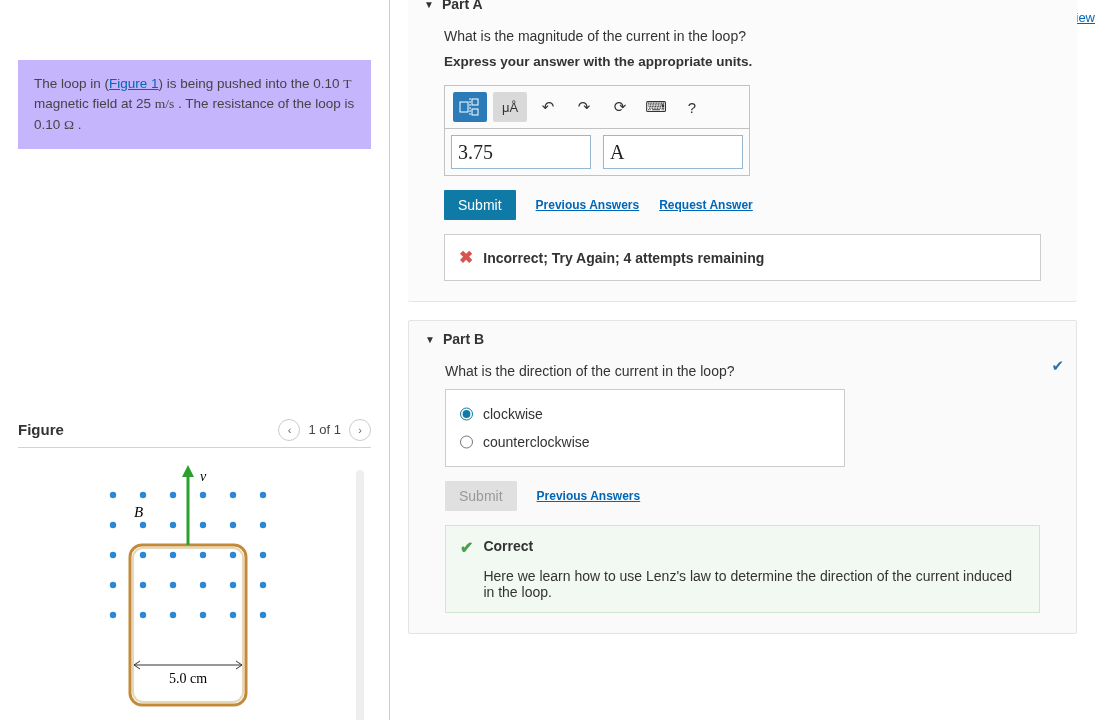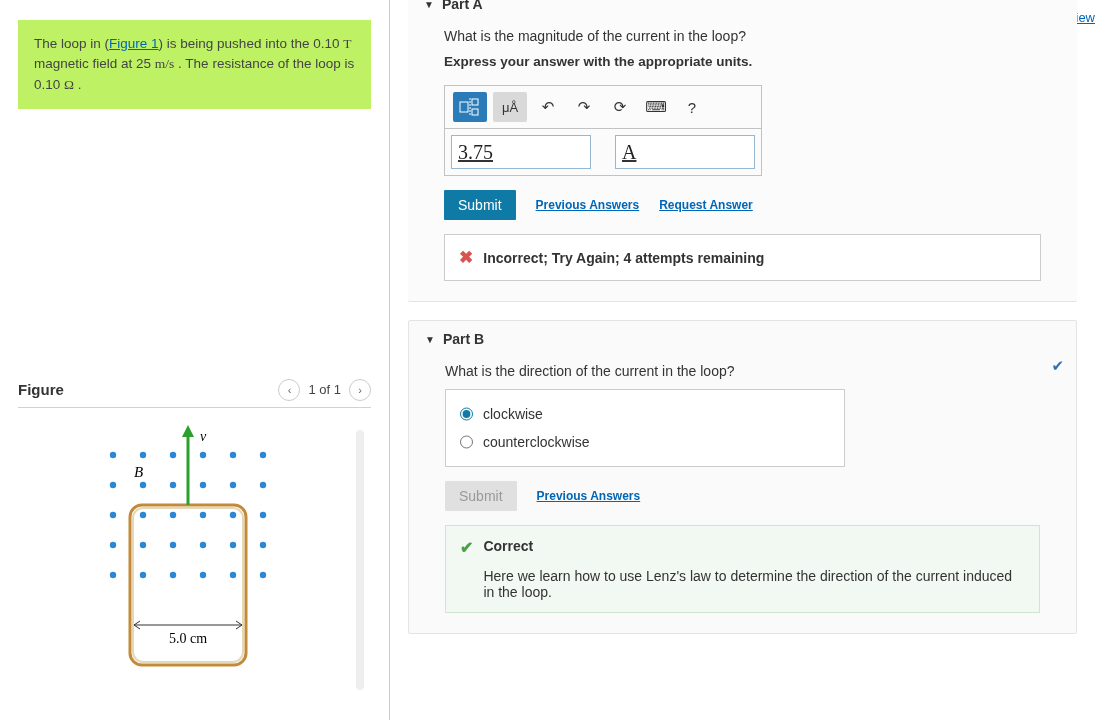--- a/index.html
+++ b/index.html
@@ -1,20 +1,20 @@
 <!DOCTYPE html>
 <html><head>
 <meta charset="utf-8">
 <style>
   * { box-sizing: border-box; margin: 0; padding: 0; }
   body { font-family: Arial, Helvetica, sans-serif; font-size: 13px; color: #333; background: #fff; width: 1095px; height: 720px; overflow: hidden; }
   .container { display: flex; height: 720px; }
   .left-col { width: 390px; padding: 20px 18px; border-right: 1px solid #ccc; position: relative; }
   .right-col { flex: 1; padding: 0 18px 18px 18px; overflow: hidden; }
-  .problem-box { background: #bef264; padding: 14px 16px; font-size: 13.5px; line-height: 1.5; color: #444; }
+  .problem-box { background: #c4b5fd; padding: 14px 16px; font-size: 13.5px; line-height: 1.5; color: #444; margin-top: 40px; }
   .problem-box a { color: #0067b8; text-decoration: underline; }
   .math { font-family: Georgia, serif; }
   .figure-section { margin-top: 270px; }
   .figure-header { display: flex; align-items: center; justify-content: space-between; border-bottom: 1px solid #d2d2d2; padding-bottom: 6px; }
   .figure-header h3 { font-size: 15px; font-weight: bold; }
   .figure-nav { display: flex; align-items: center; gap: 8px; font-size: 13px; color: #444; }
   .circle-btn { width: 22px; height: 22px; border: 1px solid #ccc; border-radius: 50%; background: #fff; display: flex; align-items: center; justify-content: center; font-size: 11px; color: #666; cursor: pointer; }
   .figure-body { position: relative; width: 340px; height: 280px; margin-top: 12px; display:flex; align-items:center; justify-content:center;}
   .scroll-hint { position:absolute; right:-6px; top:10px; bottom:10px; width:8px; background:#eee; border-radius:4px;}
   .review-link { position: absolute; top: 10px; right: 0px; color: #0067b8; font-size: 13px; text-decoration: underline; display:flex; align-items:center; gap:4px;}
@@ -23,21 +23,21 @@
   .part-header { display: flex; align-items: center; gap: 8px; font-weight: bold; font-size: 14px; color: #333; padding-bottom: 8px; cursor:pointer;}
   .part-header .caret { font-size: 10px; }
   .part-body { padding: 8px 20px 4px 20px; }
   .question-text { font-size: 14px; margin-bottom: 10px; }
   .instruction { font-size: 13.5px; font-weight: bold; margin-bottom: 16px; }
   .input-panel { border: 1px solid #c2c2c2; display: inline-block; }
   .toolbar { display: flex; align-items: center; gap: 6px; padding: 6px 8px; border-bottom: 1px solid #c2c2c2;}
   .tb-btn { width: 30px; height: 30px; display:flex; align-items:center; justify-content:center; border: 1px solid transparent; border-radius: 2px; cursor:pointer; font-size: 15px; color:#333;}
   .tb-btn.blue { background: #2b7bb9; color:#fff; width:34px; height:30px;}
   .tb-btn.gray { background: #d9d9d9; width:34px; height:30px; font-size:13px;}
-  .value-row { display: flex; padding: 6px; gap: 24px; text-decoration: underline;}
+  .value-row { display: flex; padding: 6px; gap: 12px;}
   .value-input { width: 140px; height: 34px; border: 1px solid #96b8d1; font-size: 20px; font-family: Georgia, serif; padding: 2px 6px; color:#222;}
   .submit-row { display:flex; align-items:center; gap: 20px; margin-top: 14px;}
   .submit-btn { background: #0f7aa6; color:#fff; border:none; padding: 7px 14px; font-size:14px; cursor:pointer; border-radius:1px;}
   .submit-btn:disabled { background:#e0e0e0; color:#999; cursor:default;}
   .link { color:#0067b8; font-size:12px; text-decoration:underline; cursor:pointer; font-weight:bold;}
   .feedback { border:1px solid #ccc; padding: 12px 14px; margin-top: 14px; display:flex; align-items:center; gap:10px; font-size:14px; font-weight:bold; background:#fff;}
   .feedback.incorrect .icon { color:#d9534f; font-size:17px; font-weight:bold;}
   .feedback.correct { align-items:flex-start; background:#f2f8f2; border-color:#d0e5d0;}
   .feedback.correct .icon { color:#4aa04a; font-size:16px; font-weight:bold;}
   .feedback.correct .fb-body { font-weight:normal;}

